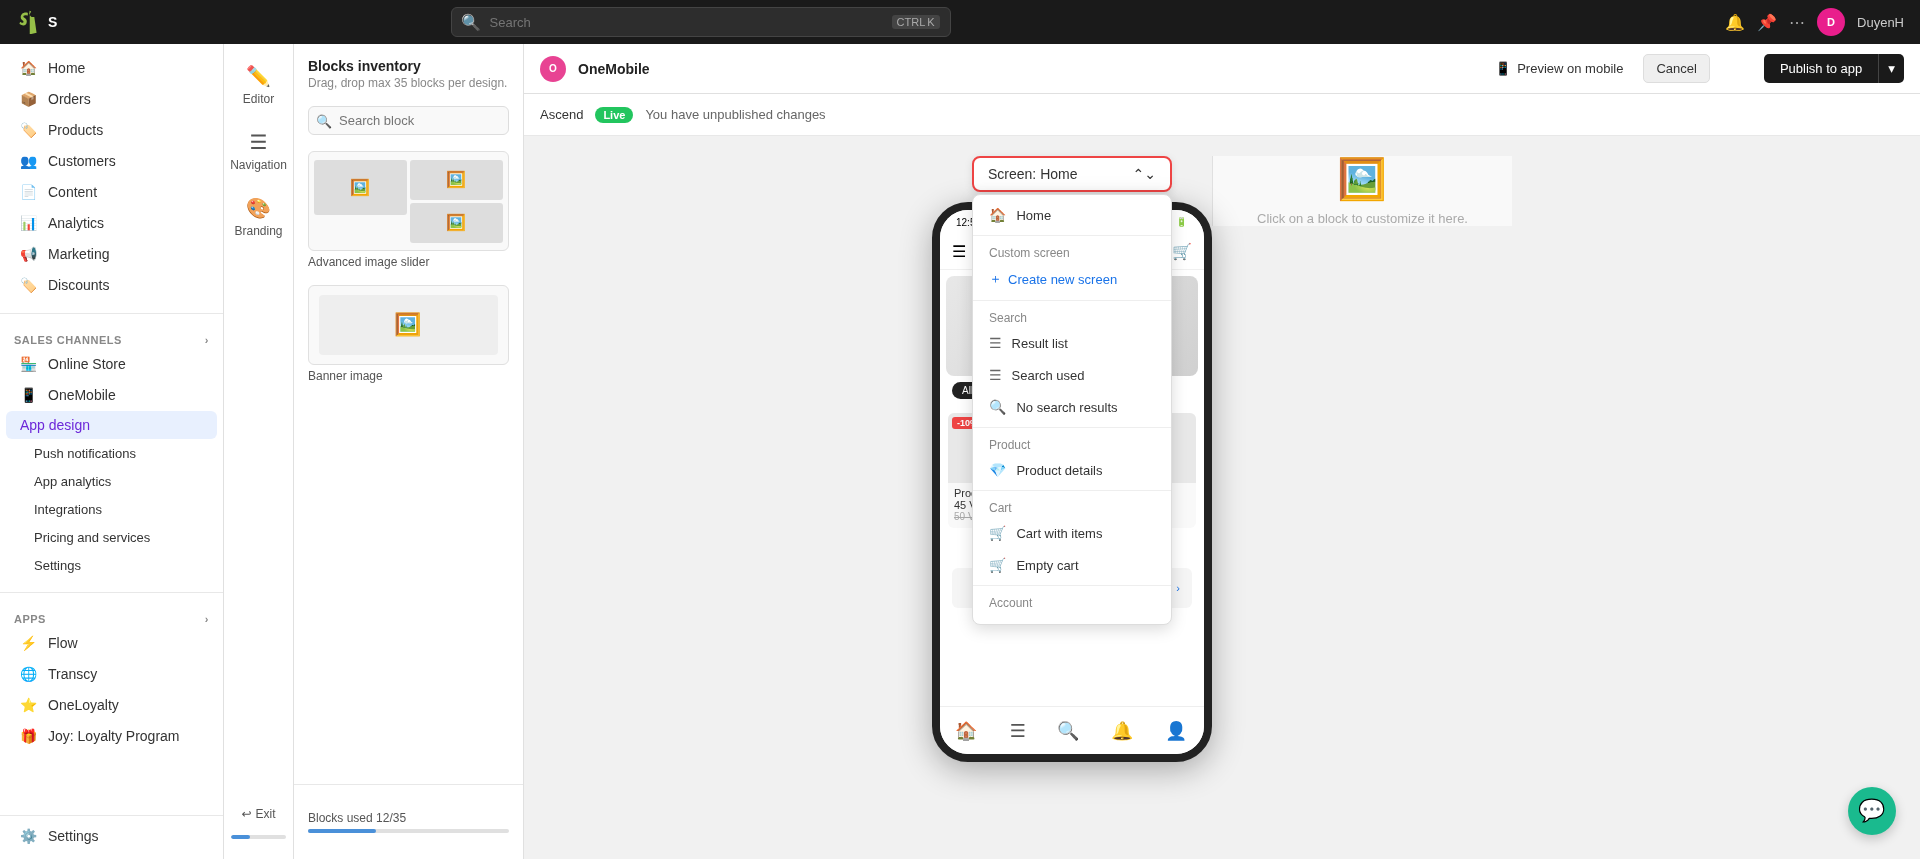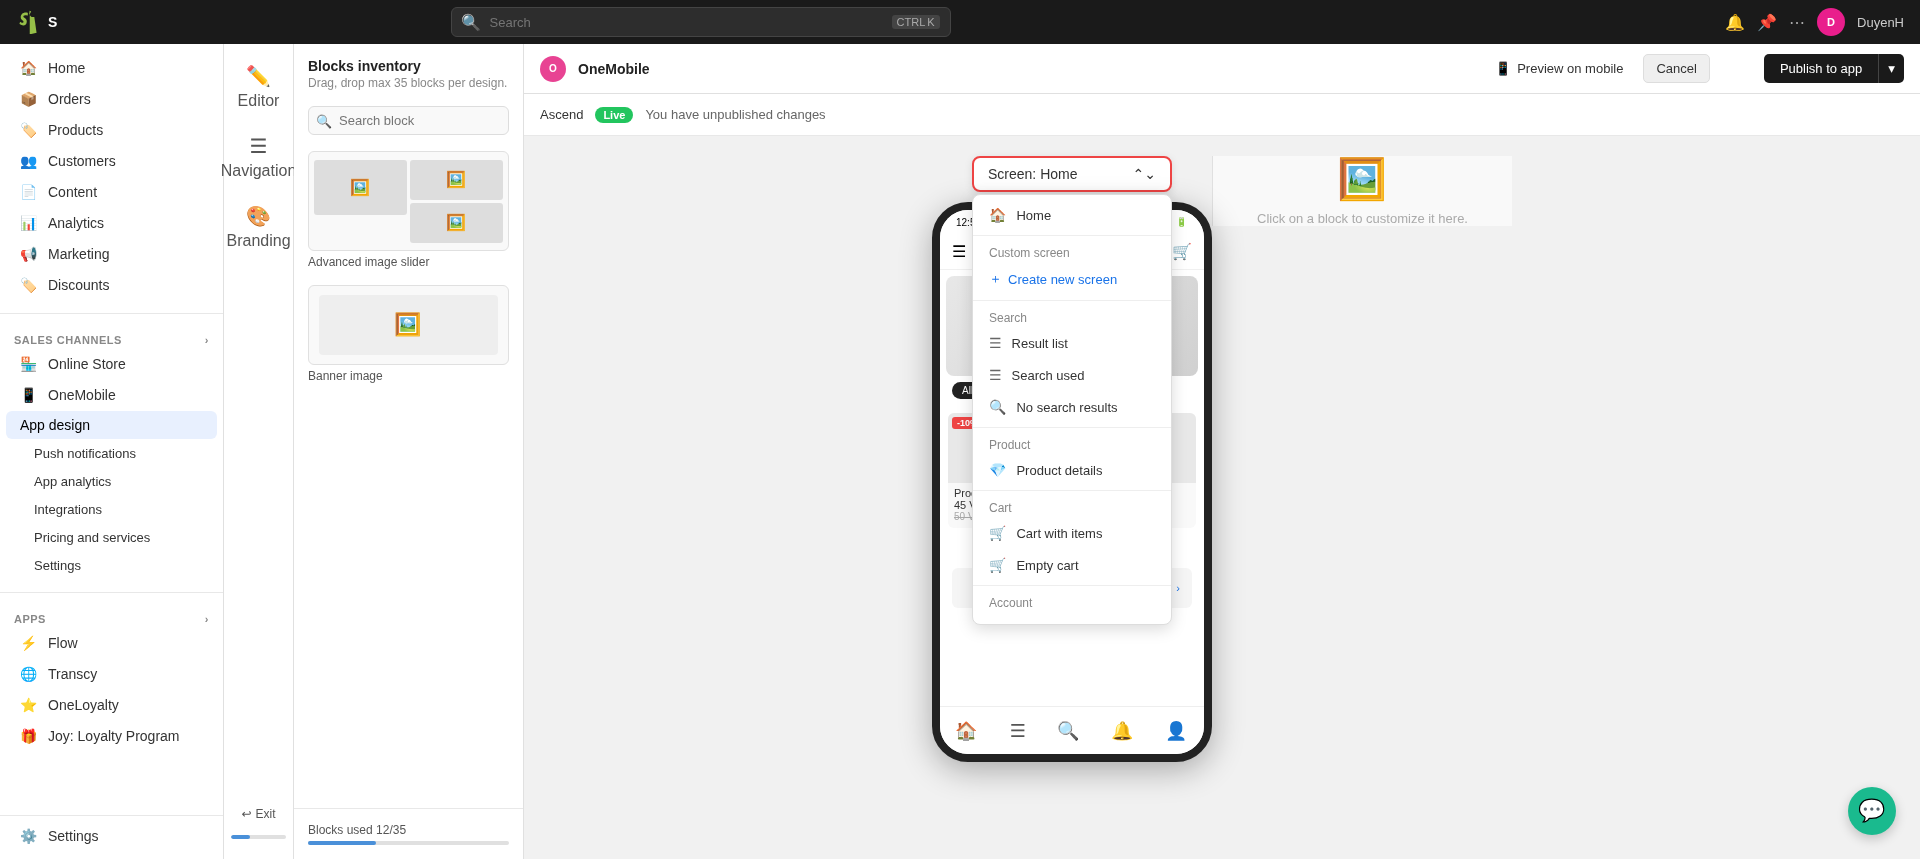--- a/index.html
+++ b/index.html
@@ -42,36 +42,36 @@
     
     .left-sidebar {
       width: 224px; background: #fff; border-right: 1px solid #e0e0e0;
       display: flex; flex-direction: column; flex-shrink: 0; overflow-y: auto;
     }
     .sidebar-section { padding: 8px 0; }
     .sidebar-item {
       display: flex; align-items: center; gap: 10px; padding: 6px 14px;
       font-size: 14px; color: #333; cursor: pointer; border-radius: 6px; margin: 1px 6px;
     }
-    .sidebar-item.active { background: #e8f0fe; color: #000000; }
+    .sidebar-item.active { background: #e8f0fe; color: #6d28d9; }
     .sidebar-item.indent { padding-left: 28px; font-size: 13px; }
     .sidebar-item .icon { width: 18px; height: 18px; display: flex; align-items: center; justify-content: center; flex-shrink: 0; }
     .sidebar-section-label { font-size: 11px; color: #888; font-weight: 600; padding: 8px 14px 2px; text-transform: uppercase; letter-spacing: 0.5px; display: flex; align-items: center; justify-content: space-between; }
     .sidebar-divider { height: 1px; background: #e8e8e8; margin: 4px 0; }
 
     
     .editor-sidebar {
       width: 70px; background: #fff; border-right: 1px solid #e0e0e0;
       display: flex; flex-direction: column; align-items: center; padding: 12px 0; gap: 8px; flex-shrink: 0;
     }
     .editor-sidebar-item {
       display: flex; flex-direction: column; align-items: center; gap: 4px;
       padding: 8px 10px; border-radius: 6px; cursor: pointer; width: 60px; text-align: center;
     }
-    .editor-sidebar-item .label { font-size: 16px; color: #555; }
+    .editor-sidebar-item .label { font-size: 12px; color: #555; }
     .editor-sidebar-item .icon { font-size: 20px; color: #555; }
     .editor-sidebar-bottom { margin-top: auto; width: 100%; display: flex; flex-direction: column; align-items: center; gap: 8px; padding: 8px 0; }
     .exit-btn { display: flex; align-items: center; gap: 4px; font-size: 12px; color: #555; cursor: pointer; padding: 6px; }
 
     
     .blocks-panel {
       width: 230px; background: #fff; border-right: 1px solid #e0e0e0;
       display: flex; flex-direction: column; flex-shrink: 0;
     }
     .blocks-panel-header { padding: 14px 14px 8px; }
@@ -86,21 +86,21 @@
     .blocks-search-wrap .search-icon-small { position: absolute; left: 8px; top: 50%; transform: translateY(-50%); color: #aaa; font-size: 13px; }
     .blocks-list { flex: 1; overflow-y: auto; padding: 8px 14px; display: flex; flex-direction: column; gap: 16px; }
     .block-item-label { font-size: 12px; color: #555; margin-top: 4px; text-align: left; }
     .block-preview {
       border: 1px solid #e0e0e0; border-radius: 6px; background: #f9f9f9;
       height: 100px; display: flex; align-items: center; justify-content: center; overflow: hidden; position: relative;
     }
     .block-preview-sm { height: 80px; }
     .promo-bar { background: #f0f0f0; border: 1px solid #ccc; border-radius: 4px; padding: 6px 12px; font-size: 11px; font-weight: 600; color: #666; text-align: center; width: 90%; letter-spacing: 1px; }
     .banner-preview { background: #eee; border-radius: 4px; width: 90%; height: 60px; display: flex; align-items: center; justify-content: center; color: #bbb; font-size: 22px; }
-    .blocks-used-bar { padding: 14px 14px; border-top: 1px solid #e8e8e8; font-size: 12px; color: #555; }
+    .blocks-used-bar { padding: 26px 14px; border-top: 1px solid #e8e8e8; font-size: 12px; color: #555; }
     .progress-bar { height: 4px; background: #e0e0e0; border-radius: 2px; margin-top: 4px; }
     .progress-fill { height: 100%; background: #4a90d9; border-radius: 2px; }
 
     
     .main-content { flex: 1; display: flex; flex-direction: column; overflow: hidden; position: relative; }
 
     
     .toolbar {
       background: #fff; border-bottom: 1px solid #e0e0e0; height: 50px;
       display: flex; align-items: center; padding: 0 16px; gap: 12px; flex-shrink: 0;

